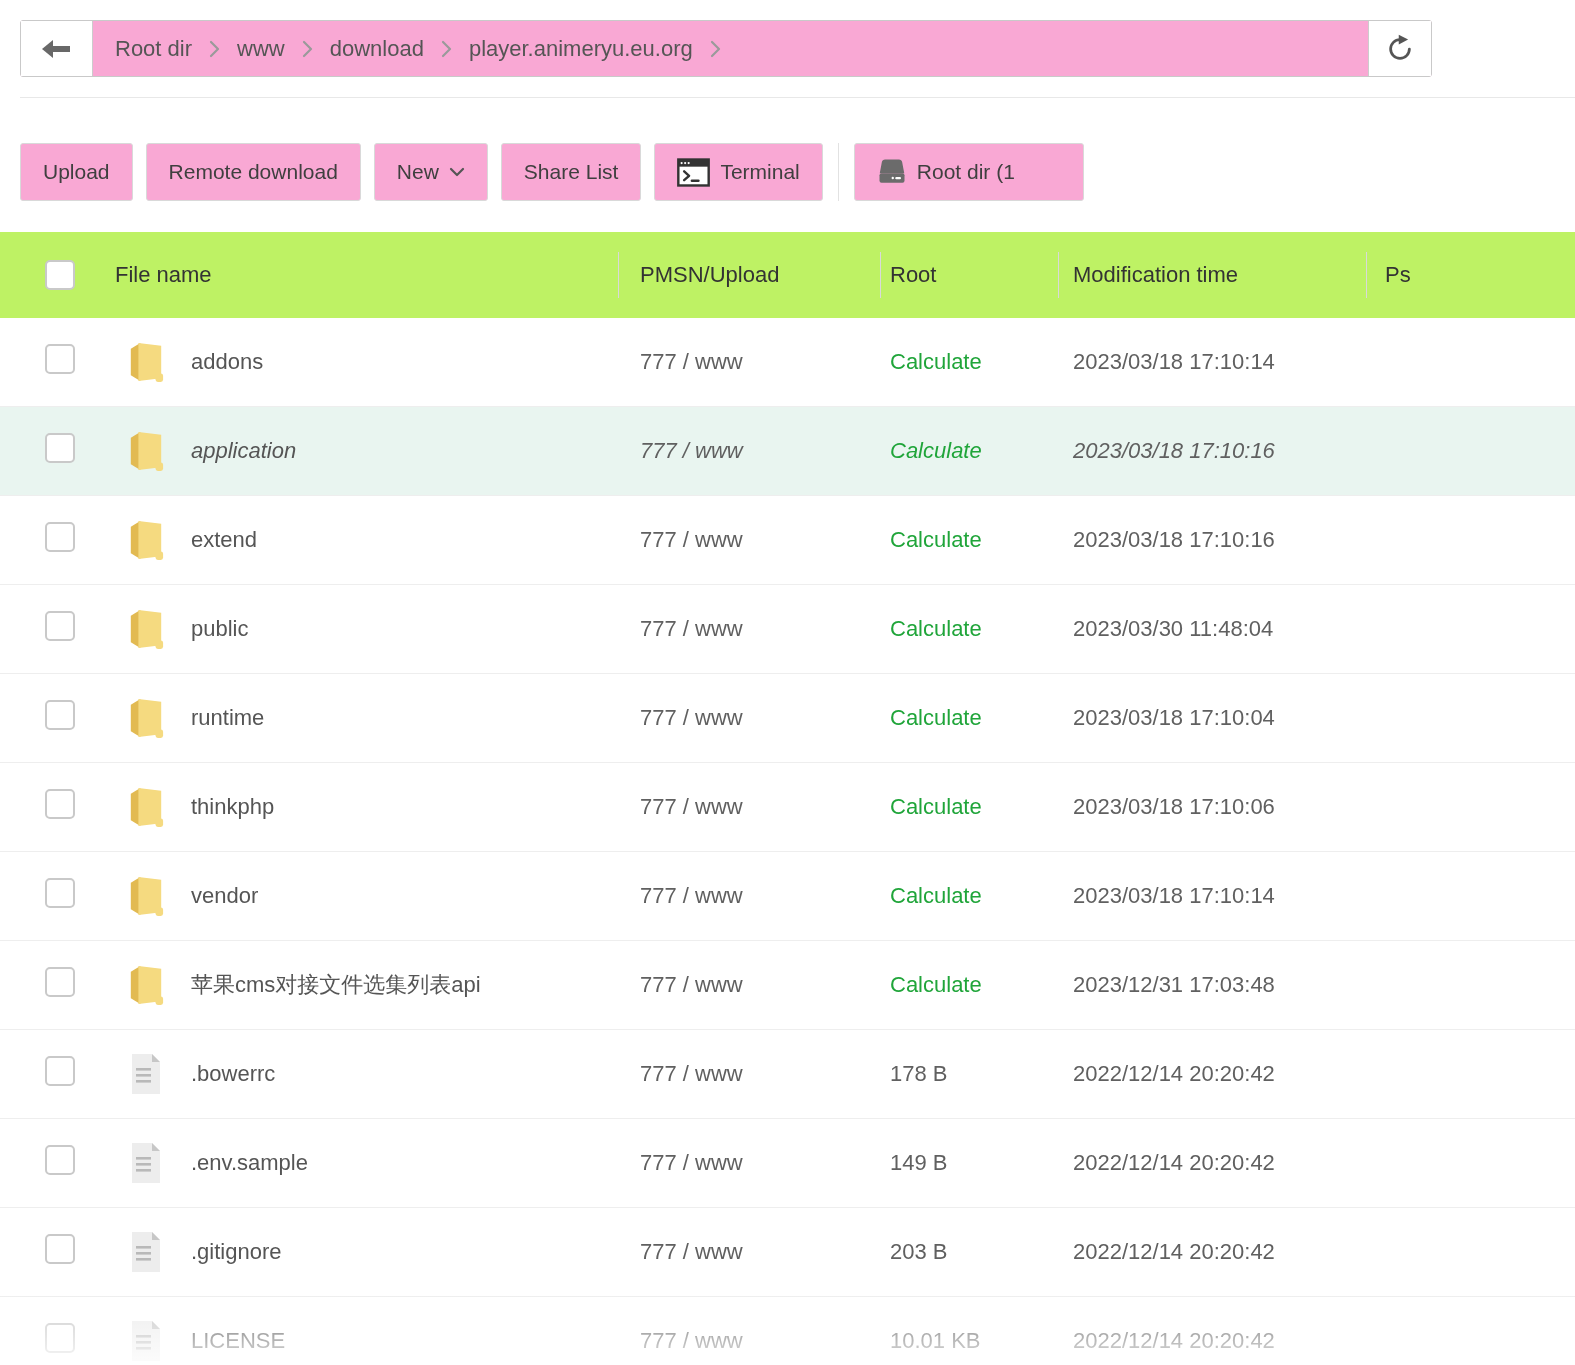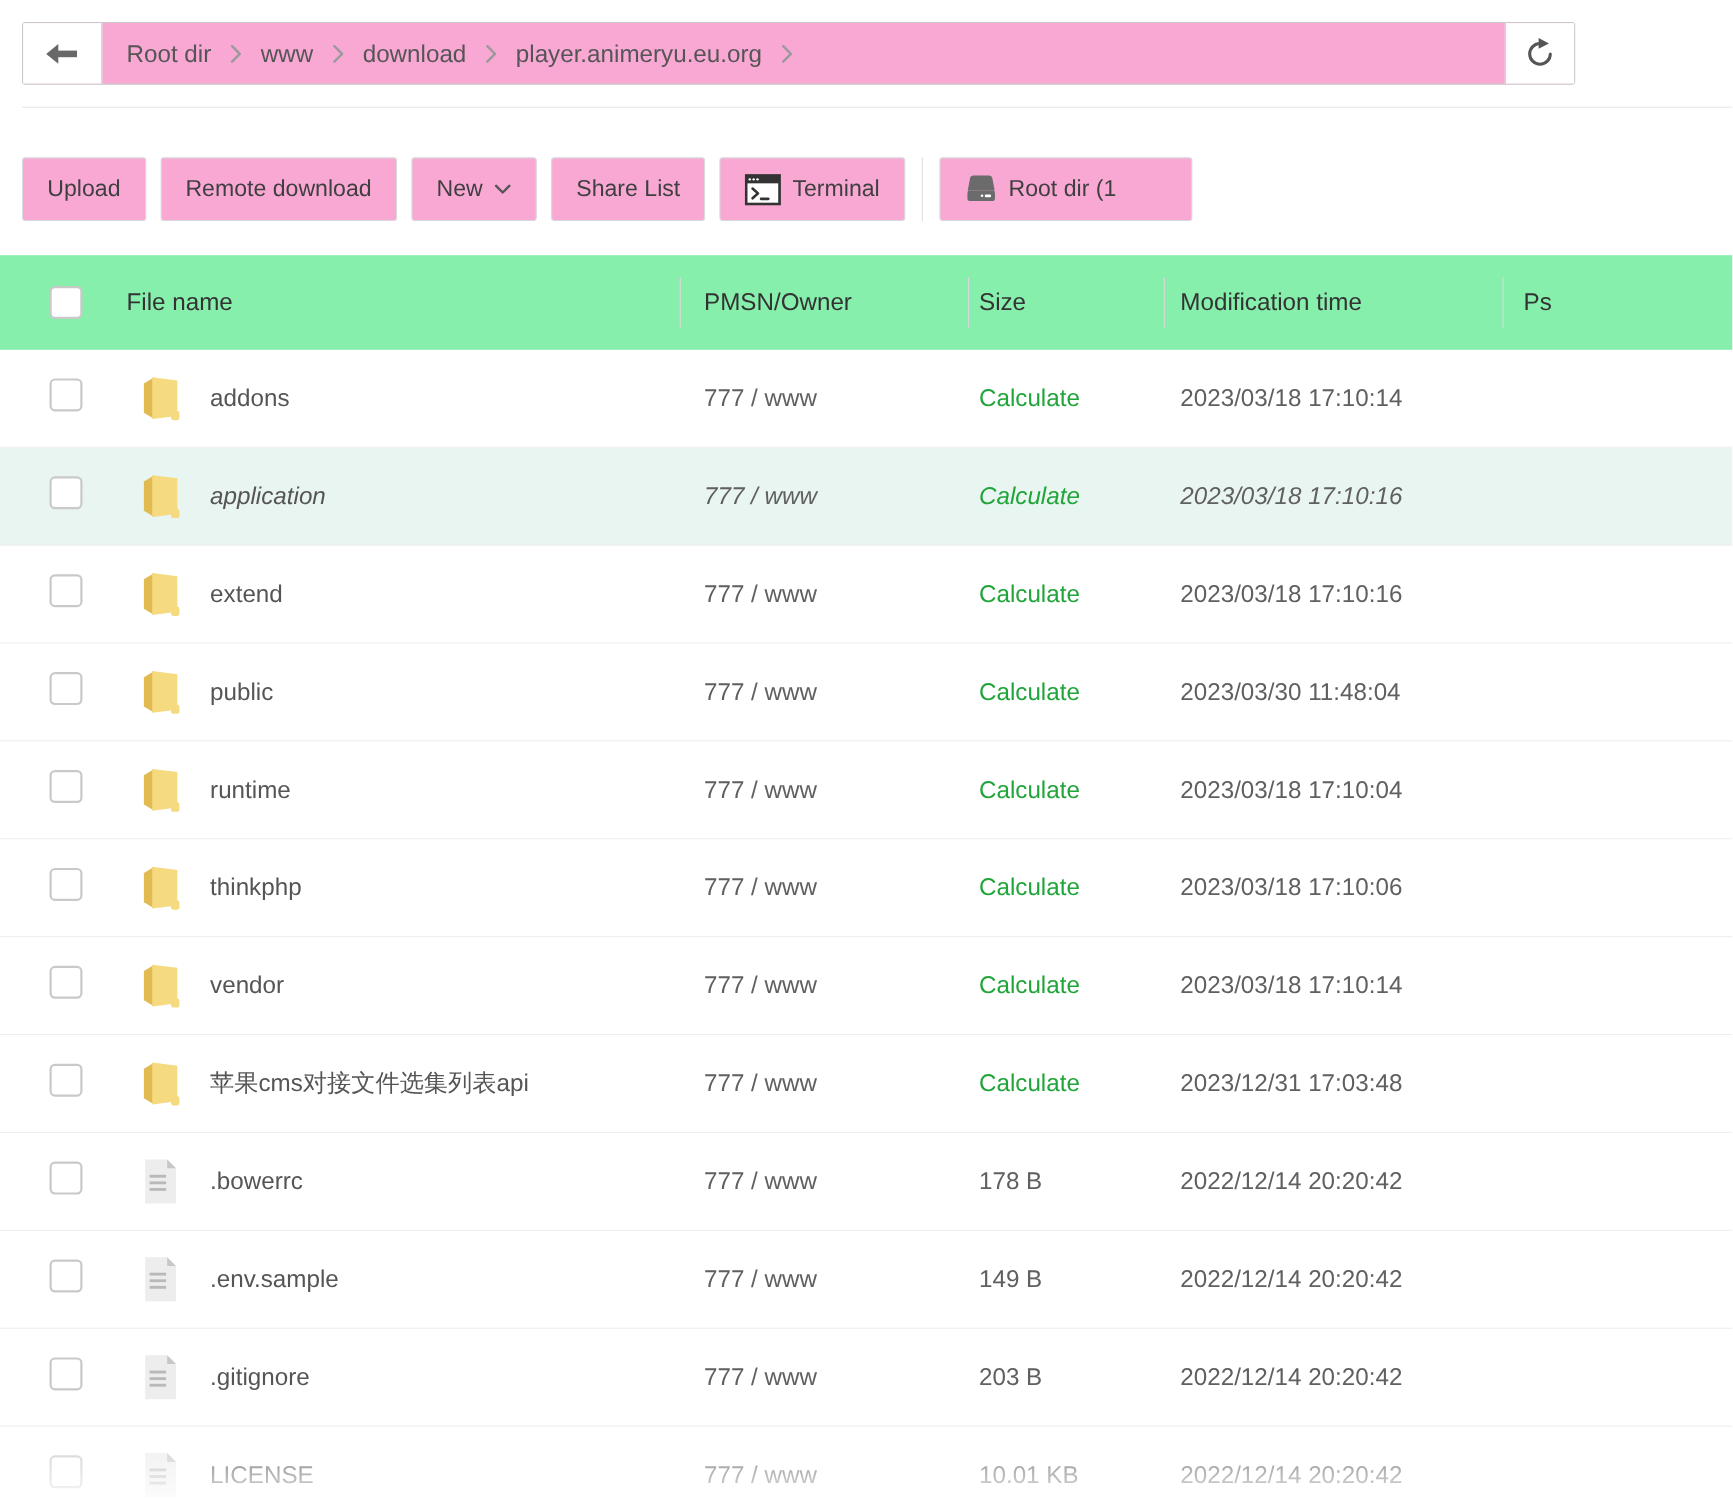--- a/index.html
+++ b/index.html
@@ -23,21 +23,21 @@
   
   .toolbar { position:absolute; left:20px; top:143px; height:58px; display:flex; gap:13px; width:1700px; }
   .btn { height:58px; background:#f9a8d4; border:1px solid #d9d9d9; border-radius:3px;
          display:flex; align-items:center; gap:10px; padding:0 22px;
          font-size:21px; color:#3f3f3f; white-space:nowrap; cursor:pointer; flex-shrink:0; }
   .btn svg { flex-shrink:0; }
   .tool-divider { width:1px; height:58px; background:#e2e2e2; margin:0 2px; flex-shrink:0; }
 
   
   .grid-cols { display:grid; grid-template-columns:115px 503px 262px 178px 308px 1fr; align-items:center; }
-  .table-header { position:absolute; left:0; top:232px; width:100%; height:86px; background:#86efac;
+  .table-header { position:absolute; left:0; top:232px; width:100%; height:86px; background:#bef264;
                   font-size:22px; color:#333; }
   .hcell { position:relative; height:100%; display:flex; align-items:center; }
   .hcell.with-divider::before { content:""; position:absolute; left:0; top:20px; width:1px; height:46px; background:#d9d9d9; }
   .h-owner { padding-left:22px; } .h-size { padding-left:10px; }
   .h-time { padding-left:15px; }  .h-ps   { padding-left:19px; }
 
   .rows { position:absolute; left:0; top:318px; width:100%; }
   .row { height:89px; border-bottom:1px solid #eeeeee; font-size:22px; cursor:default; }
   .row.highlighted { background:var(--row-highlight, #e9f5f0);font-style:italic; }
 
@@ -140,22 +140,22 @@
     </svg>
     <span>Root dir (1</span>
   </button>
 </div>
 
 <div class="table-header grid-cols">
   <div class="hcell h-check">
       <span class="checkbox"></span>
     </div>
   <div class="hcell h-name">File name</div>
-  <div class="hcell h-owner with-divider">PMSN/Owner</div>
-  <div class="hcell h-size with-divider">Size</div>
+  <div class="hcell h-owner with-divider">PMSN/Upload</div>
+  <div class="hcell h-size with-divider">Root</div>
   <div class="hcell h-time with-divider">Modification time</div>
   <div class="hcell h-ps with-divider">Ps</div>
 </div>
 
 <div class="rows">
   <div class="row grid-cols">
     <div class="cell"><span class="checkbox"></span></div>
     <div class="cell c-name">
       <span class="icon-slot">
   <svg width="38" height="44" viewBox="0 0 40 46">

